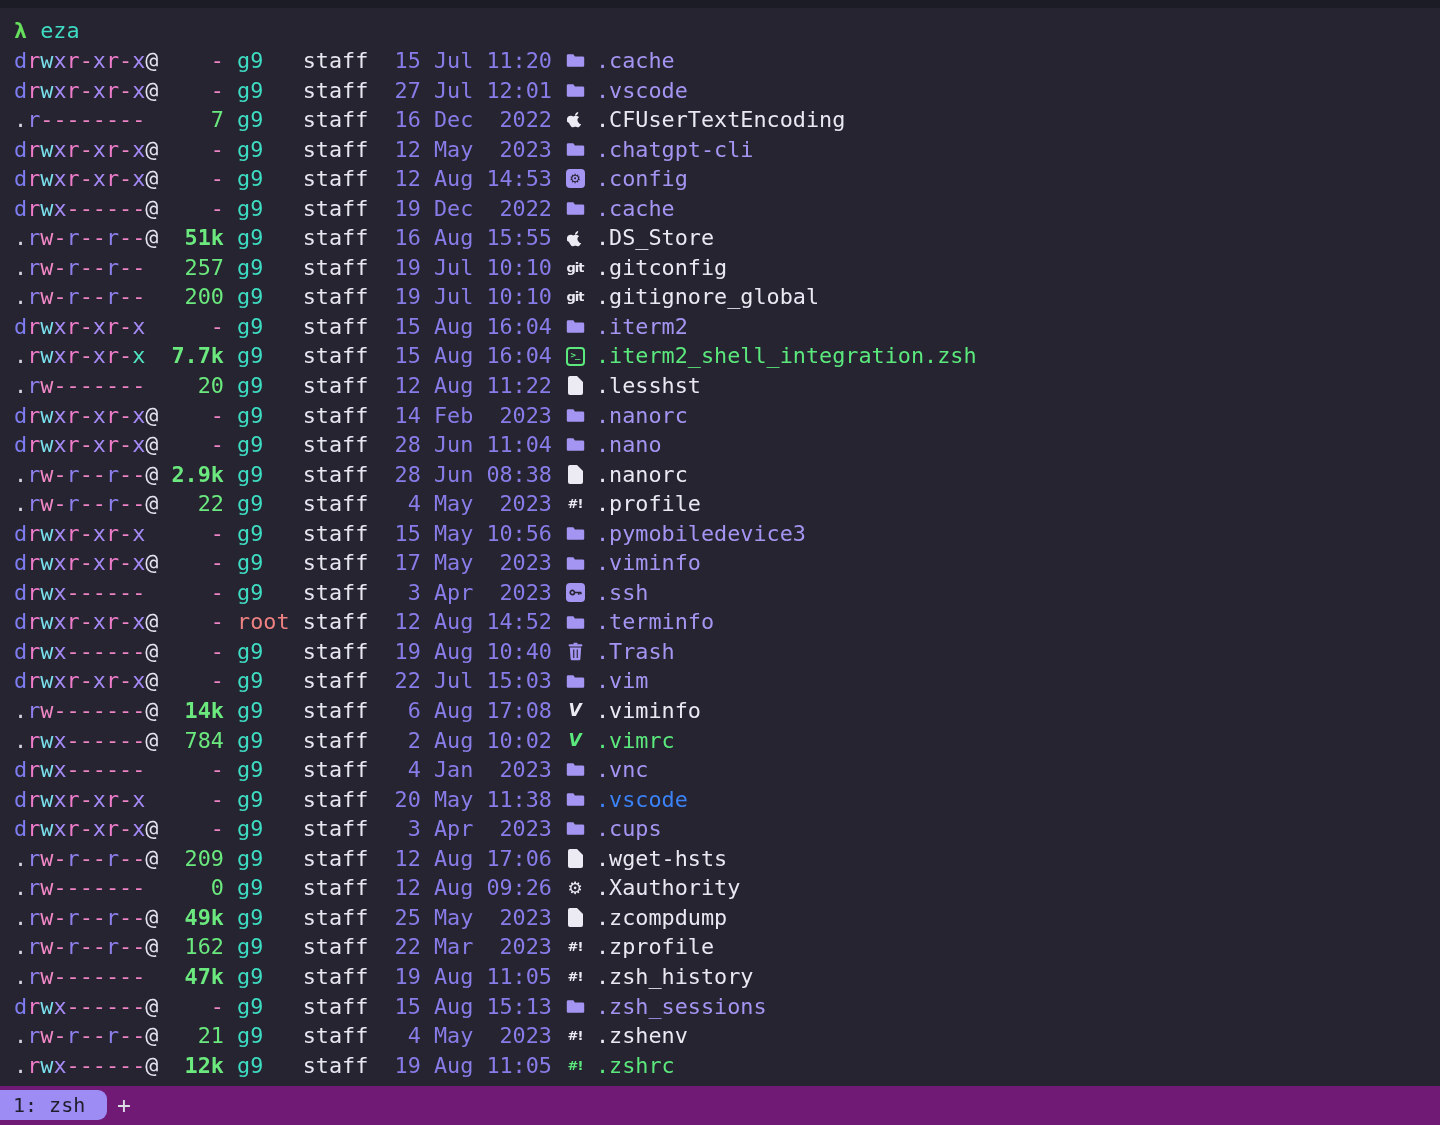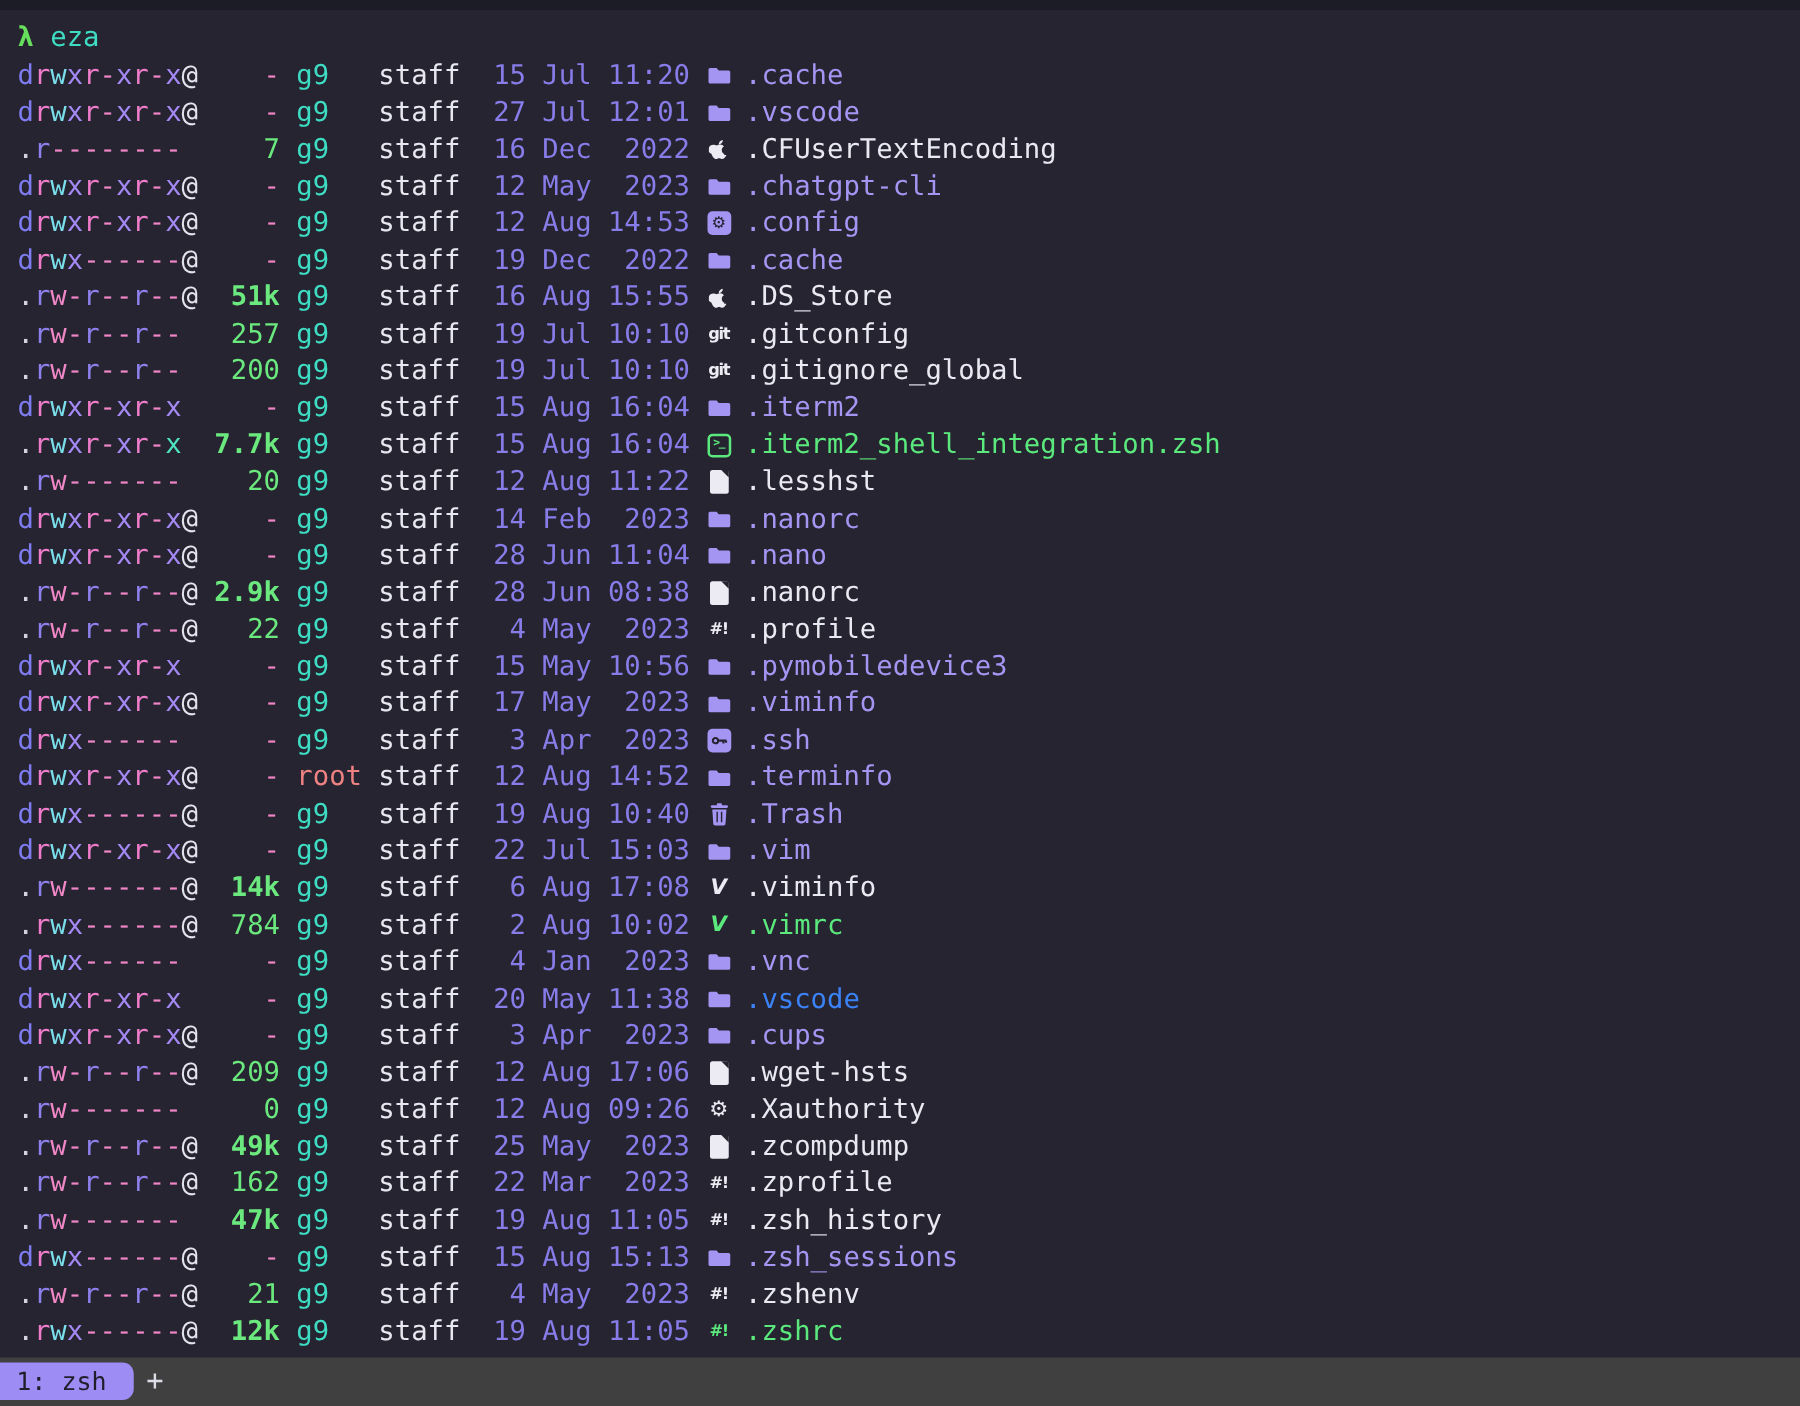--- a/index.html
+++ b/index.html
@@ -16,21 +16,21 @@
   .date{width:14ch;text-align:right;}
   .iconbox{display:inline-flex;width:26px;height:29.56px;align-items:center;justify-content:center;margin-left:10px;vertical-align:top;}
   .name{margin-left:8px;}
   .b{font-weight:bold;}
   
   .sq{display:inline-flex;align-items:center;justify-content:center;width:19px;height:19px;border-radius:4px;}
   .txticon{font-family:"DejaVu Sans","Liberation Sans",sans-serif;font-weight:bold;}
   .fileshape{position:relative;width:15px;height:19px;background:#eceaf2;border-radius:2px;}
   .fileshape:after{content:"";position:absolute;top:0;right:0;border-style:solid;border-width:0 6px 6px 0;border-color:transparent #252430 transparent transparent;}
   
-  .statusbar{position:absolute;left:0;top:1086px;width:1440px;height:39px;background:#404040;}
+  .statusbar{position:absolute;left:0;top:1086px;width:1440px;height:39px;background:#701a75;}
   .tab{position:absolute;left:0;top:4px;height:30px;width:107px;background:#9c8cf4;border-radius:0 9px 9px 0;display:flex;align-items:center;padding-left:13px;box-sizing:border-box;color:#1f1e2a;font-size:20px;}
   .plus{position:absolute;left:117px;top:4px;height:30px;display:flex;align-items:center;color:#dcdce6;font-size:23px;}
 </style>
 </head>
 <body>
 
 <div class="top-strip"></div>
 
 <div class="term">
   <div class="row prompt-row"><span class="b" id="lam" style="color: rgb(102, 223, 92);">λ</span><span> </span><span id="cmd" style="color: rgb(62, 220, 195);">eza</span></div>

